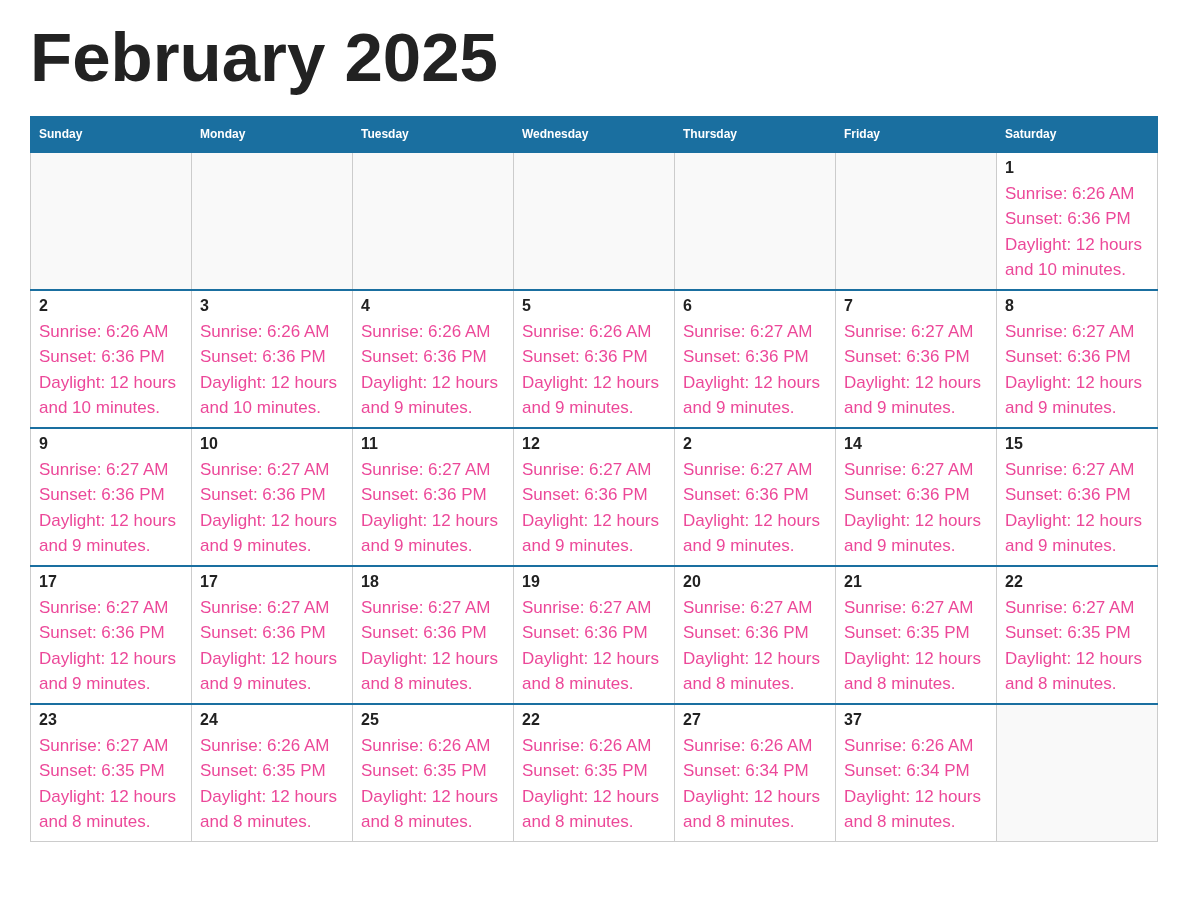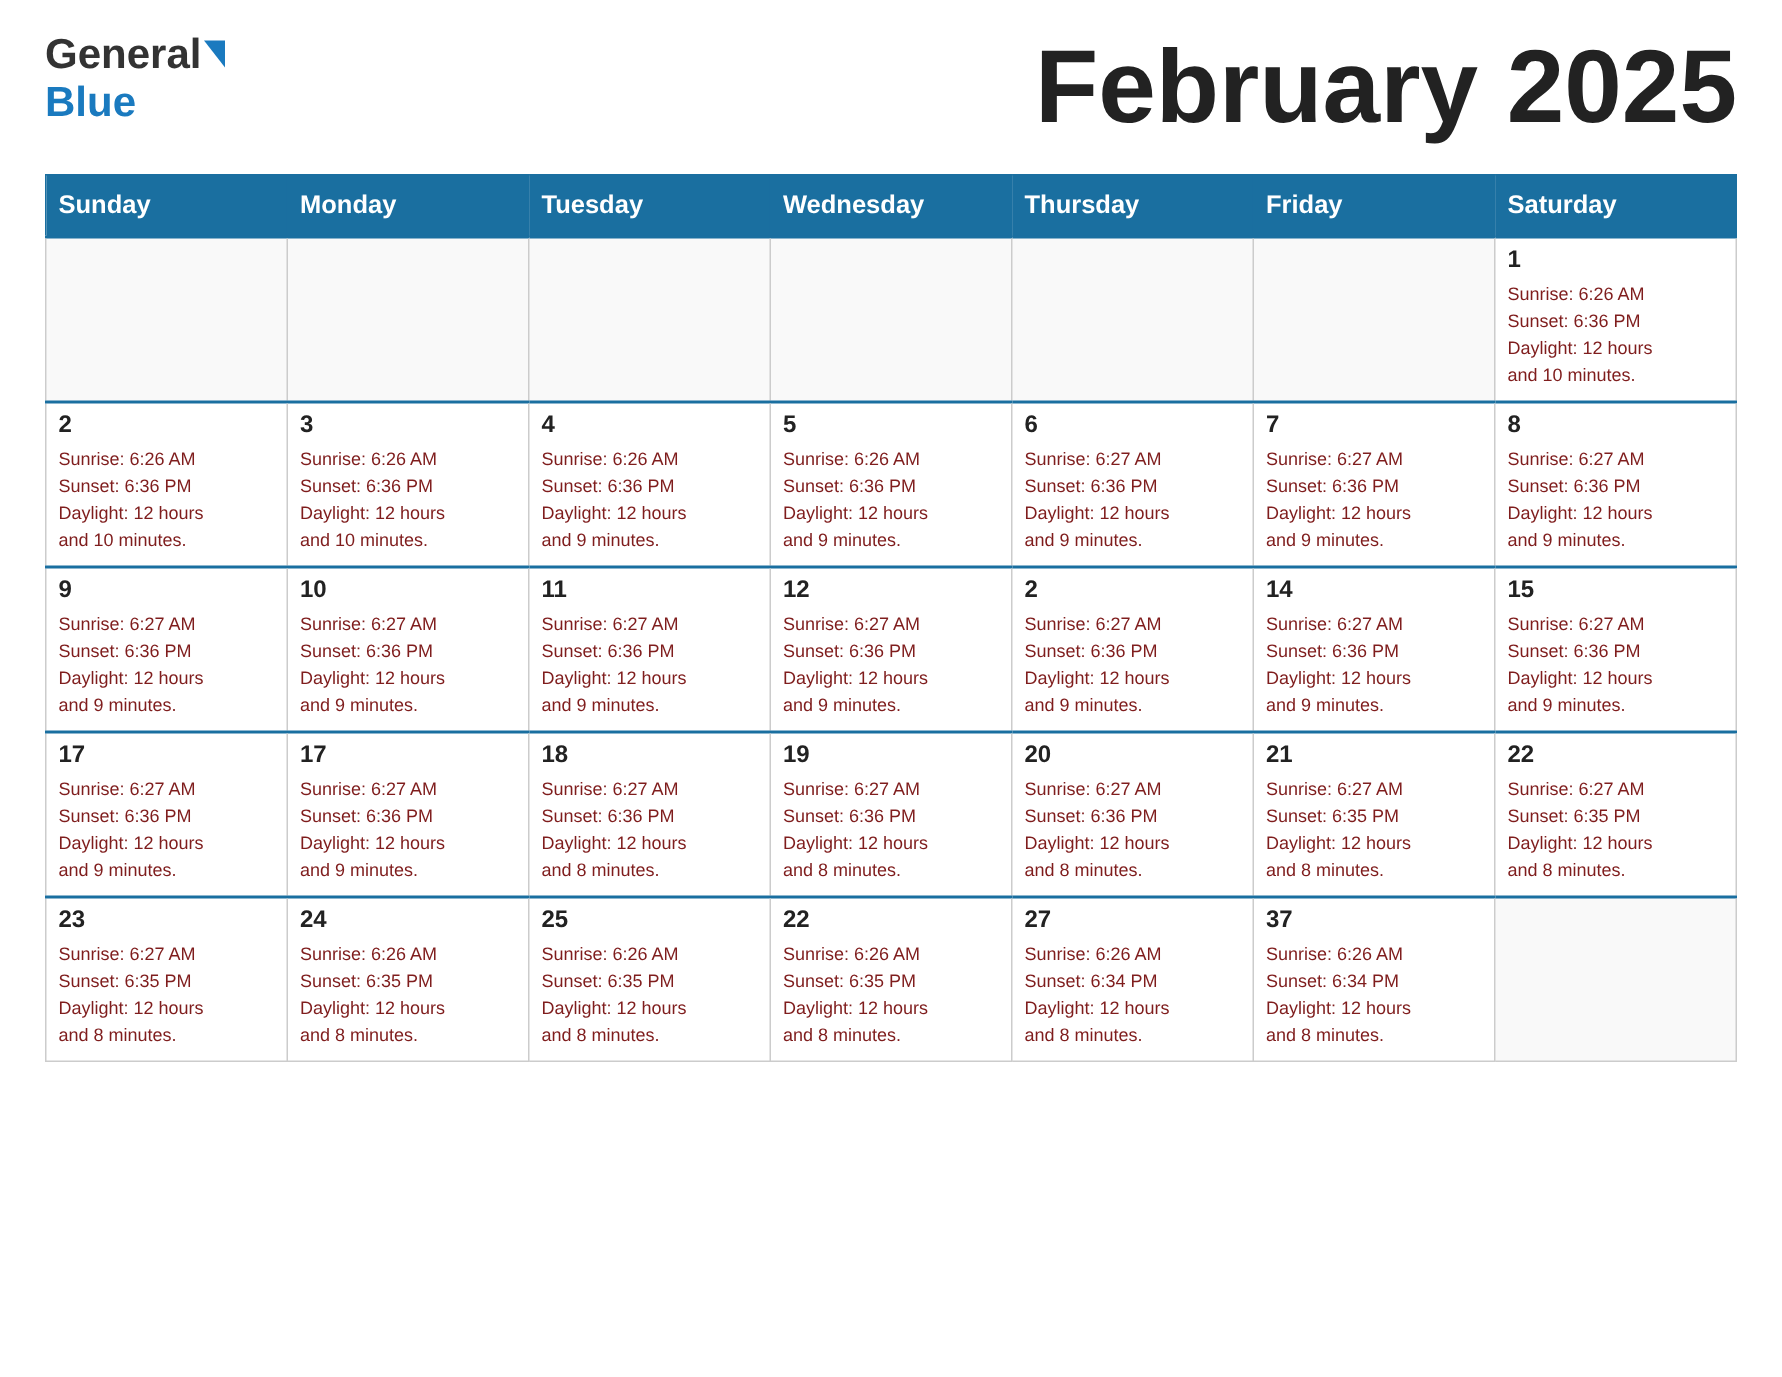--- a/index.html
+++ b/index.html
@@ -58,21 +58,21 @@
       margin-top: 4px;
     }
     .calendar {
       width: 100%;
       border-collapse: collapse;
       border: 1px solid #aaa;
     }
     .calendar th {
       background-color: #1a6fa0;
       color: #fff;
-      font-size: 17px;
+      font-size: 12px;
       font-weight: bold;
       padding: 10px 8px;
       border: 1px solid #1a6fa0;
       text-align: left;
       width: calc(100% / 7);
     }
     .calendar td {
       border: 1px solid #ccc;
       vertical-align: top;
       padding: 6px 8px;
@@ -87,39 +87,32 @@
       border-top: 2px solid #1a6fa0;
     }
     .day-number {
       font-size: 16px;
       font-weight: bold;
       color: #222;
       display: block;
       margin-bottom: 4px;
     }
     .day-info {
-      font-size: 12px;
-      color: #7f1d1d;
+      font-size: 17px;
+      color: #ec4899;
       line-height: 1.5;
     }
     .empty-cell {
       background: #f9f9f9;
     }
   </style>
 </head>
 <body>
 
 <div class="header">
-  <div class="logo">
-    <div class="logo-text">
-      <span class="logo-general">General</span>
-      <span class="logo-arrow"></span>
-    </div>
-    <span class="logo-blue">Blue</span>
-  </div>
   <div class="title-section">
     <div class="month-title">February 2025</div>
   </div>
 </div>
 
 <table class="calendar">
   <thead>
     <tr>
     <th>Sunday</th>
         <th>Monday</th>

